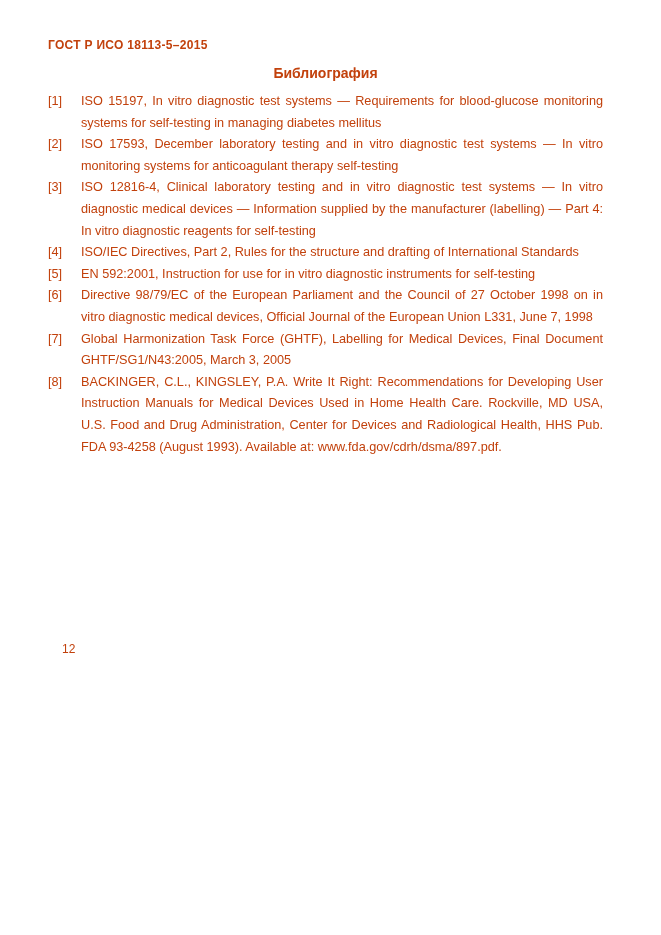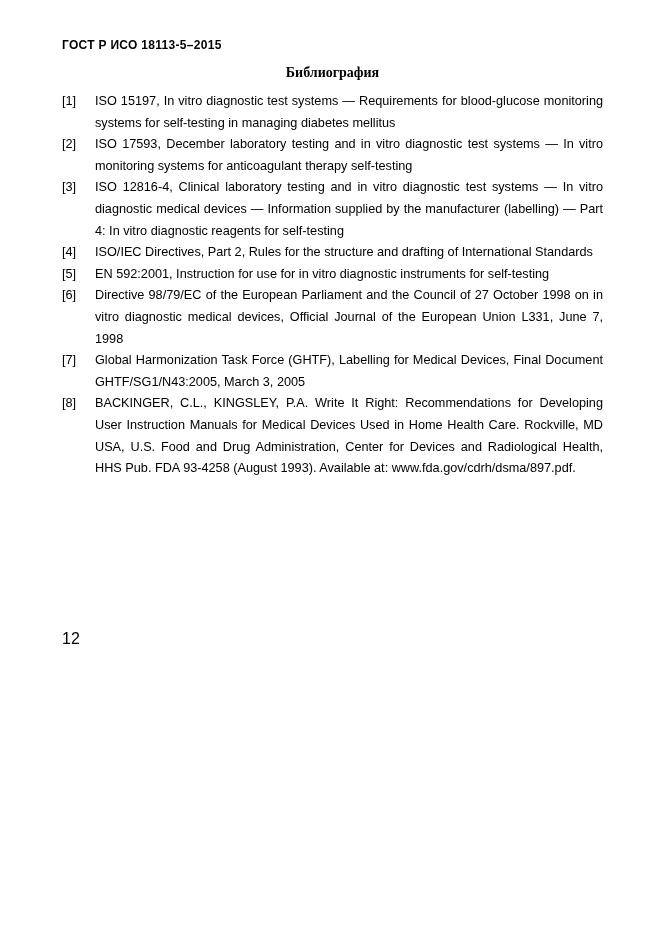--- a/index.html
+++ b/index.html
@@ -2,57 +2,56 @@
 <html><head>
 <meta charset="utf-8">
 <style>
   * { margin: 0; padding: 0; box-sizing: border-box; }
   html, body { background: #ffffff; }
   .page {
     width: 661px;
     height: 686px;
     background: #ffffff;
     position: relative;
-    padding: 38px 58px 0 62px;
+    padding: 38px 58px 0 48px;
     font-family: "Liberation Sans", sans-serif;
-    color: #000000;
+    color: #c2410c;
     overflow: hidden;
   }
   .doc-header {
     font-size: 12px;
     font-weight: bold;
     letter-spacing: 0.3px;
   }
   .doc-title {
     font-size: 14px;
     font-weight: bold;
     text-align: center;
     margin-top: 13px;
     margin-bottom: 10px;
-    font-family: Liberation Serif, serif;
   }
   .ref-list { }
   .ref {
     display: flex;
     font-size: 12.7px;
     line-height: 21.6px;
   }
   .ref-label {
     flex: 0 0 33px;
     width: 33px;
   }
   .ref-text {
     flex: 1;
     text-align: justify;
   }
   .page-number {
     position: absolute;
     left: 62px;
-    bottom: 38px;
-    font-size: 16px;
+    bottom: 30px;
+    font-size: 12px;
   }
 </style>
 </head>
 <body>
 
 <div class="page">
 
   <div class="doc-header">ГОСТ Р ИСО 18113-5–2015</div>
 
   <div class="doc-title">Библиография</div>

